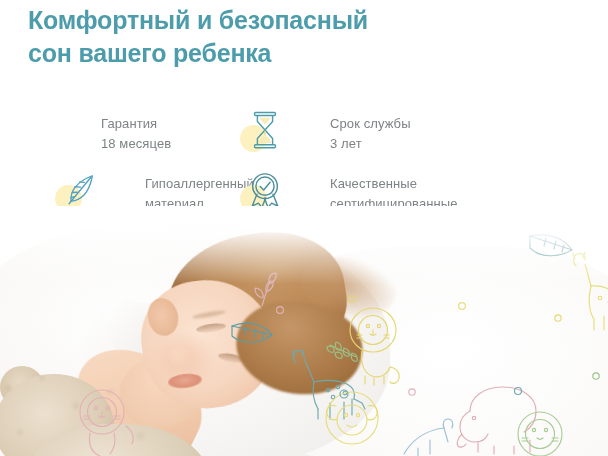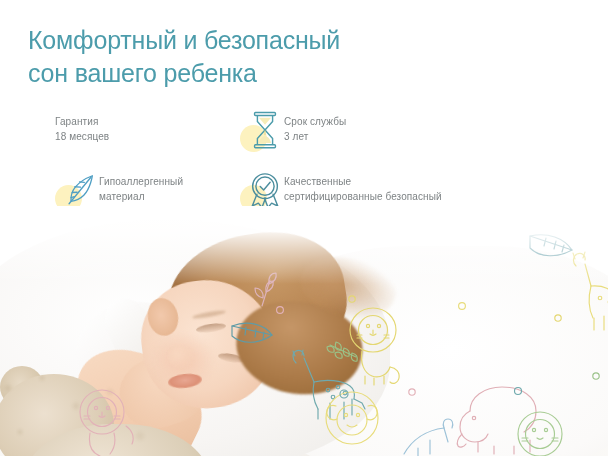--- a/index.html
+++ b/index.html
@@ -15,24 +15,24 @@
     overflow: hidden;
     background: #ffffff;
     font-family: "Liberation Sans", sans-serif;
     -webkit-font-smoothing: antialiased;
   }
 
   
   .headline {
     position: absolute;
     left: 28px;
-    top: 24px;
+    top: 4px;
     width: 420px;
     font-size: 25px;
-    font-weight: normal;
+    font-weight: bold;
     line-height: 1.32;
     letter-spacing: -0.2px;
     color: #4c9cab;
     white-space: pre-line;
   }
 
   
   .features {
     position: absolute;
     left: 55px;
@@ -64,25 +64,26 @@
   }
   .glyph {
     position: absolute;
     left: 6px;
     top: 1px;
     width: 38px;
     height: 42px;
   }
   .feat-text {
     padding-top: 6px;
-    font-size: 10px;
+    font-size: 13px;
     line-height: 1.5;
     color: #7e8385;
     white-space: pre-line;
     letter-spacing: 0.1px;
+    margin-left: 46px;
   }
 
   
   .photo {
     position: absolute;
     left: 0;
     top: 206px;
     width: 608px;
     height: 250px;
     overflow: hidden;

